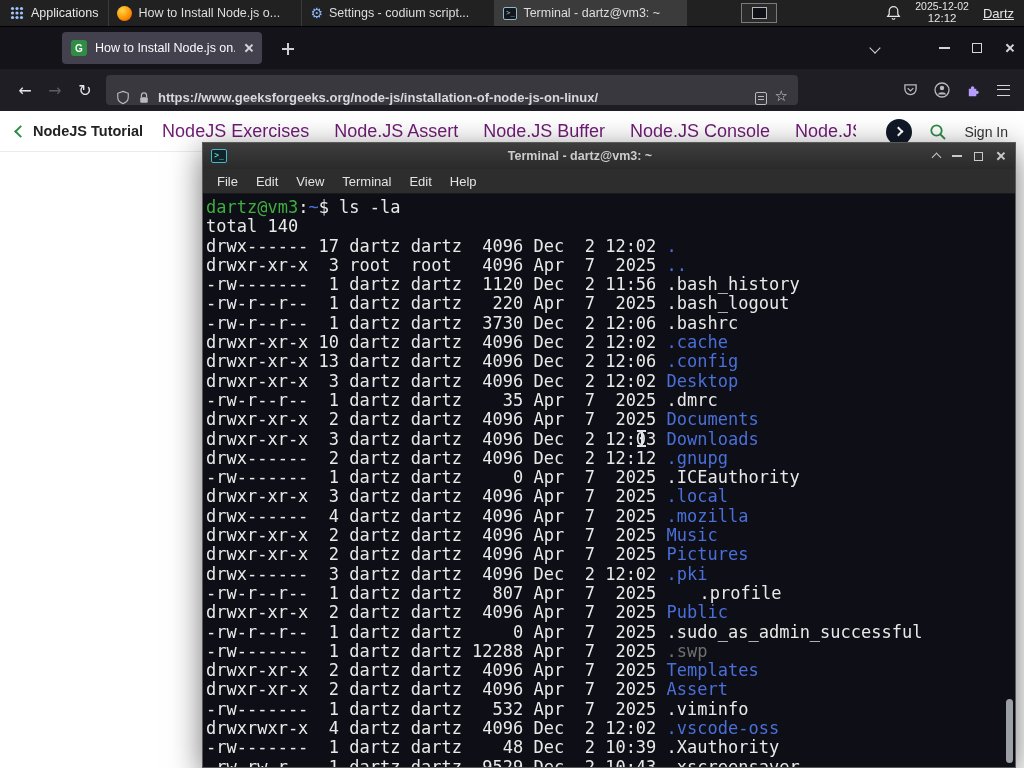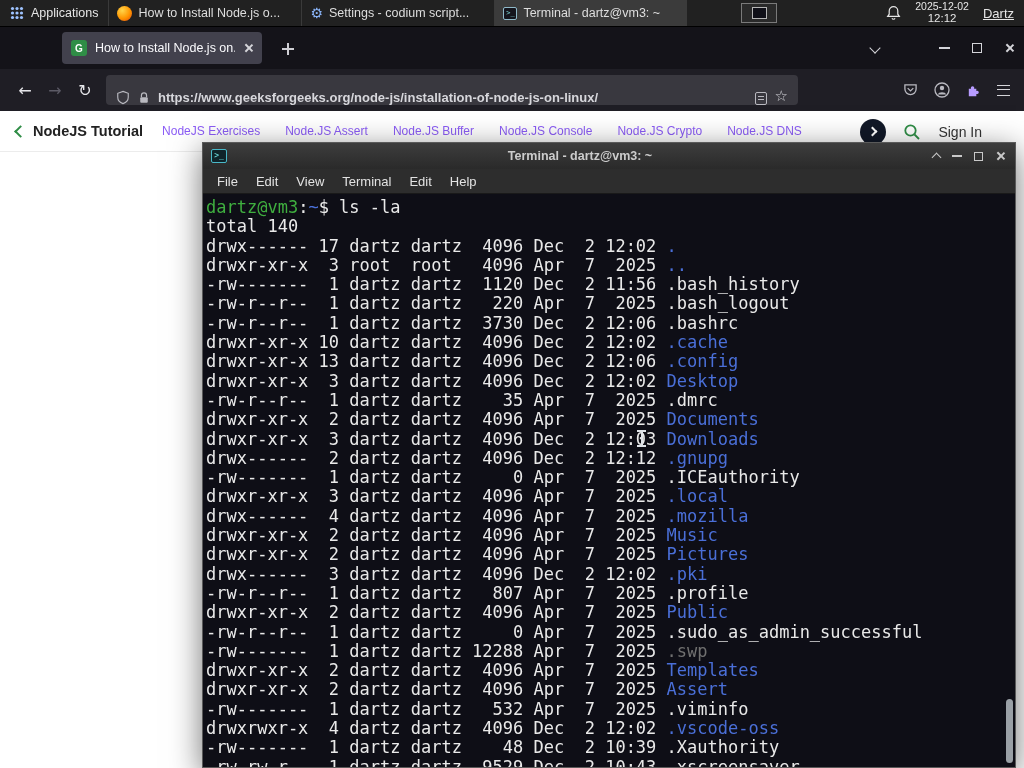--- a/index.html
+++ b/index.html
@@ -74,23 +74,23 @@
   .burger::before { content:""; position:absolute; left:0; top:3.2px; width:13px; height:1.6px; background:#d4d4d9; }
 
   
   .page { position:absolute; top:84px; left:0; right:0; bottom:0; background:#fff; }
   .gfg-nav { position:relative; height:41px; background:#fff; border-bottom:1px solid #ececec;
              display:flex; align-items:center; }
   .gchev-left { width:9px; height:9px; border-left:2.5px solid #2f8d46; border-bottom:2.5px solid #2f8d46;
                 transform:rotate(45deg); margin-left:16px; flex:0 0 9px; }
   .gfg-title { font-size:14.5px; font-weight:bold; color:#222; margin-left:8px; white-space:nowrap; }
   .gfg-items { display:flex; gap:25px; margin-left:19px; max-width:694px; overflow:hidden; }
-  .gfg-item { font-size:12px; color:#8b5cf6; white-space:nowrap; }
+  .gfg-item { font-size:18px; color:#701a75; white-space:nowrap; }
   .gfg-right { position:absolute; right:0; top:0; height:41px; display:flex; align-items:center;
-               gap:17px; padding-right:42px; background:#fff; }
+               gap:17px; padding-right:16px; background:#fff; }
   .circle-btn { width:26px; height:26px; border-radius:50%; background:#111827; display:flex;
                 align-items:center; justify-content:center; }
   .gchev-right { width:7px; height:7px; border-right:2px solid #fff; border-top:2px solid #fff;
                  transform:rotate(45deg); margin-left:-2px; }
   .signin { font-size:14px; color:#333; }
 
   
   .terminal { position:absolute; left:202px; top:142px; width:814px; height:626px; z-index:20;
               background:#0e0e16; border:1px solid #5a5a5a; box-shadow:0 8px 30px rgba(0,0,0,.55);
               display:flex; flex-direction:column; }
@@ -303,21 +303,21 @@
           <div class="tline"><span style="color: rgb(233, 233, 233);">-rw-r--r--  1 dartz dartz    35 Apr  7  2025 </span><span style="color: rgb(233, 233, 233);">.dmrc</span></div>
           <div class="tline"><span style="color: rgb(233, 233, 233);">drwxr-xr-x  2 dartz dartz  4096 Apr  7  2025 </span><span style="color: rgb(74, 111, 216);">Documents</span></div>
           <div class="tline"><span style="color: rgb(233, 233, 233);">drwxr-xr-x  3 dartz dartz  4096 Dec  2 12:03 </span><span style="color: rgb(74, 111, 216);">Downloads</span></div>
           <div class="tline"><span style="color: rgb(233, 233, 233);">drwx------  2 dartz dartz  4096 Dec  2 12:12 </span><span style="color: rgb(74, 111, 216);">.gnupg</span></div>
           <div class="tline"><span style="color: rgb(233, 233, 233);">-rw-------  1 dartz dartz     0 Apr  7  2025 </span><span style="color: rgb(233, 233, 233);">.ICEauthority</span></div>
           <div class="tline"><span style="color: rgb(233, 233, 233);">drwxr-xr-x  3 dartz dartz  4096 Apr  7  2025 </span><span style="color: rgb(74, 111, 216);">.local</span></div>
           <div class="tline"><span style="color: rgb(233, 233, 233);">drwx------  4 dartz dartz  4096 Apr  7  2025 </span><span style="color: rgb(74, 111, 216);">.mozilla</span></div>
           <div class="tline"><span style="color: rgb(233, 233, 233);">drwxr-xr-x  2 dartz dartz  4096 Apr  7  2025 </span><span style="color: rgb(74, 111, 216);">Music</span></div>
           <div class="tline"><span style="color: rgb(233, 233, 233);">drwxr-xr-x  2 dartz dartz  4096 Apr  7  2025 </span><span style="color: rgb(74, 111, 216);">Pictures</span></div>
           <div class="tline"><span style="color: rgb(233, 233, 233);">drwx------  3 dartz dartz  4096 Dec  2 12:02 </span><span style="color: rgb(74, 111, 216);">.pki</span></div>
-          <div class="tline"><span style="color: rgb(233, 233, 233);">-rw-r--r--  1 dartz dartz   807 Apr  7  2025 </span><span style="color: rgb(233, 233, 233);">.profile</span></div>
+          <div class="tline"><span style="color: rgb(233, 233, 233);">-rw-r--r--  1 dartz dartz   807 Apr  7  2025 </span><span style="color: rgb(233, 233, 233); margin-left: 33px;">.profile</span></div>
           <div class="tline"><span style="color: rgb(233, 233, 233);">drwxr-xr-x  2 dartz dartz  4096 Apr  7  2025 </span><span style="color: rgb(74, 111, 216);">Public</span></div>
           <div class="tline"><span style="color: rgb(233, 233, 233);">-rw-r--r--  1 dartz dartz     0 Apr  7  2025 </span><span style="color: rgb(233, 233, 233);">.sudo_as_admin_successful</span></div>
           <div class="tline"><span style="color: rgb(233, 233, 233);">-rw-------  1 dartz dartz 12288 Apr  7  2025 </span><span style="color: rgb(112, 112, 112);">.swp</span></div>
           <div class="tline"><span style="color: rgb(233, 233, 233);">drwxr-xr-x  2 dartz dartz  4096 Apr  7  2025 </span><span style="color: rgb(74, 111, 216);">Templates</span></div>
           <div class="tline"><span style="color: rgb(233, 233, 233);">drwxr-xr-x  2 dartz dartz  4096 Apr  7  2025 </span><span style="color: rgb(74, 111, 216);">Assert</span></div>
           <div class="tline"><span style="color: rgb(233, 233, 233);">-rw-------  1 dartz dartz   532 Apr  7  2025 </span><span style="color: rgb(233, 233, 233);">.viminfo</span></div>
           <div class="tline"><span style="color: rgb(233, 233, 233);">drwxrwxr-x  4 dartz dartz  4096 Dec  2 12:02 </span><span style="color: rgb(74, 111, 216);">.vscode-oss</span></div>
           <div class="tline"><span style="color: rgb(233, 233, 233);">-rw-------  1 dartz dartz    48 Dec  2 10:39 </span><span style="color: rgb(233, 233, 233);">.Xauthority</span></div>
           <div class="tline"><span style="color: rgb(233, 233, 233);">-rw-rw-r--  1 dartz dartz  9529 Dec  2 10:43 </span><span style="color: rgb(233, 233, 233);">.xscreensaver</span></div>
         </div>

